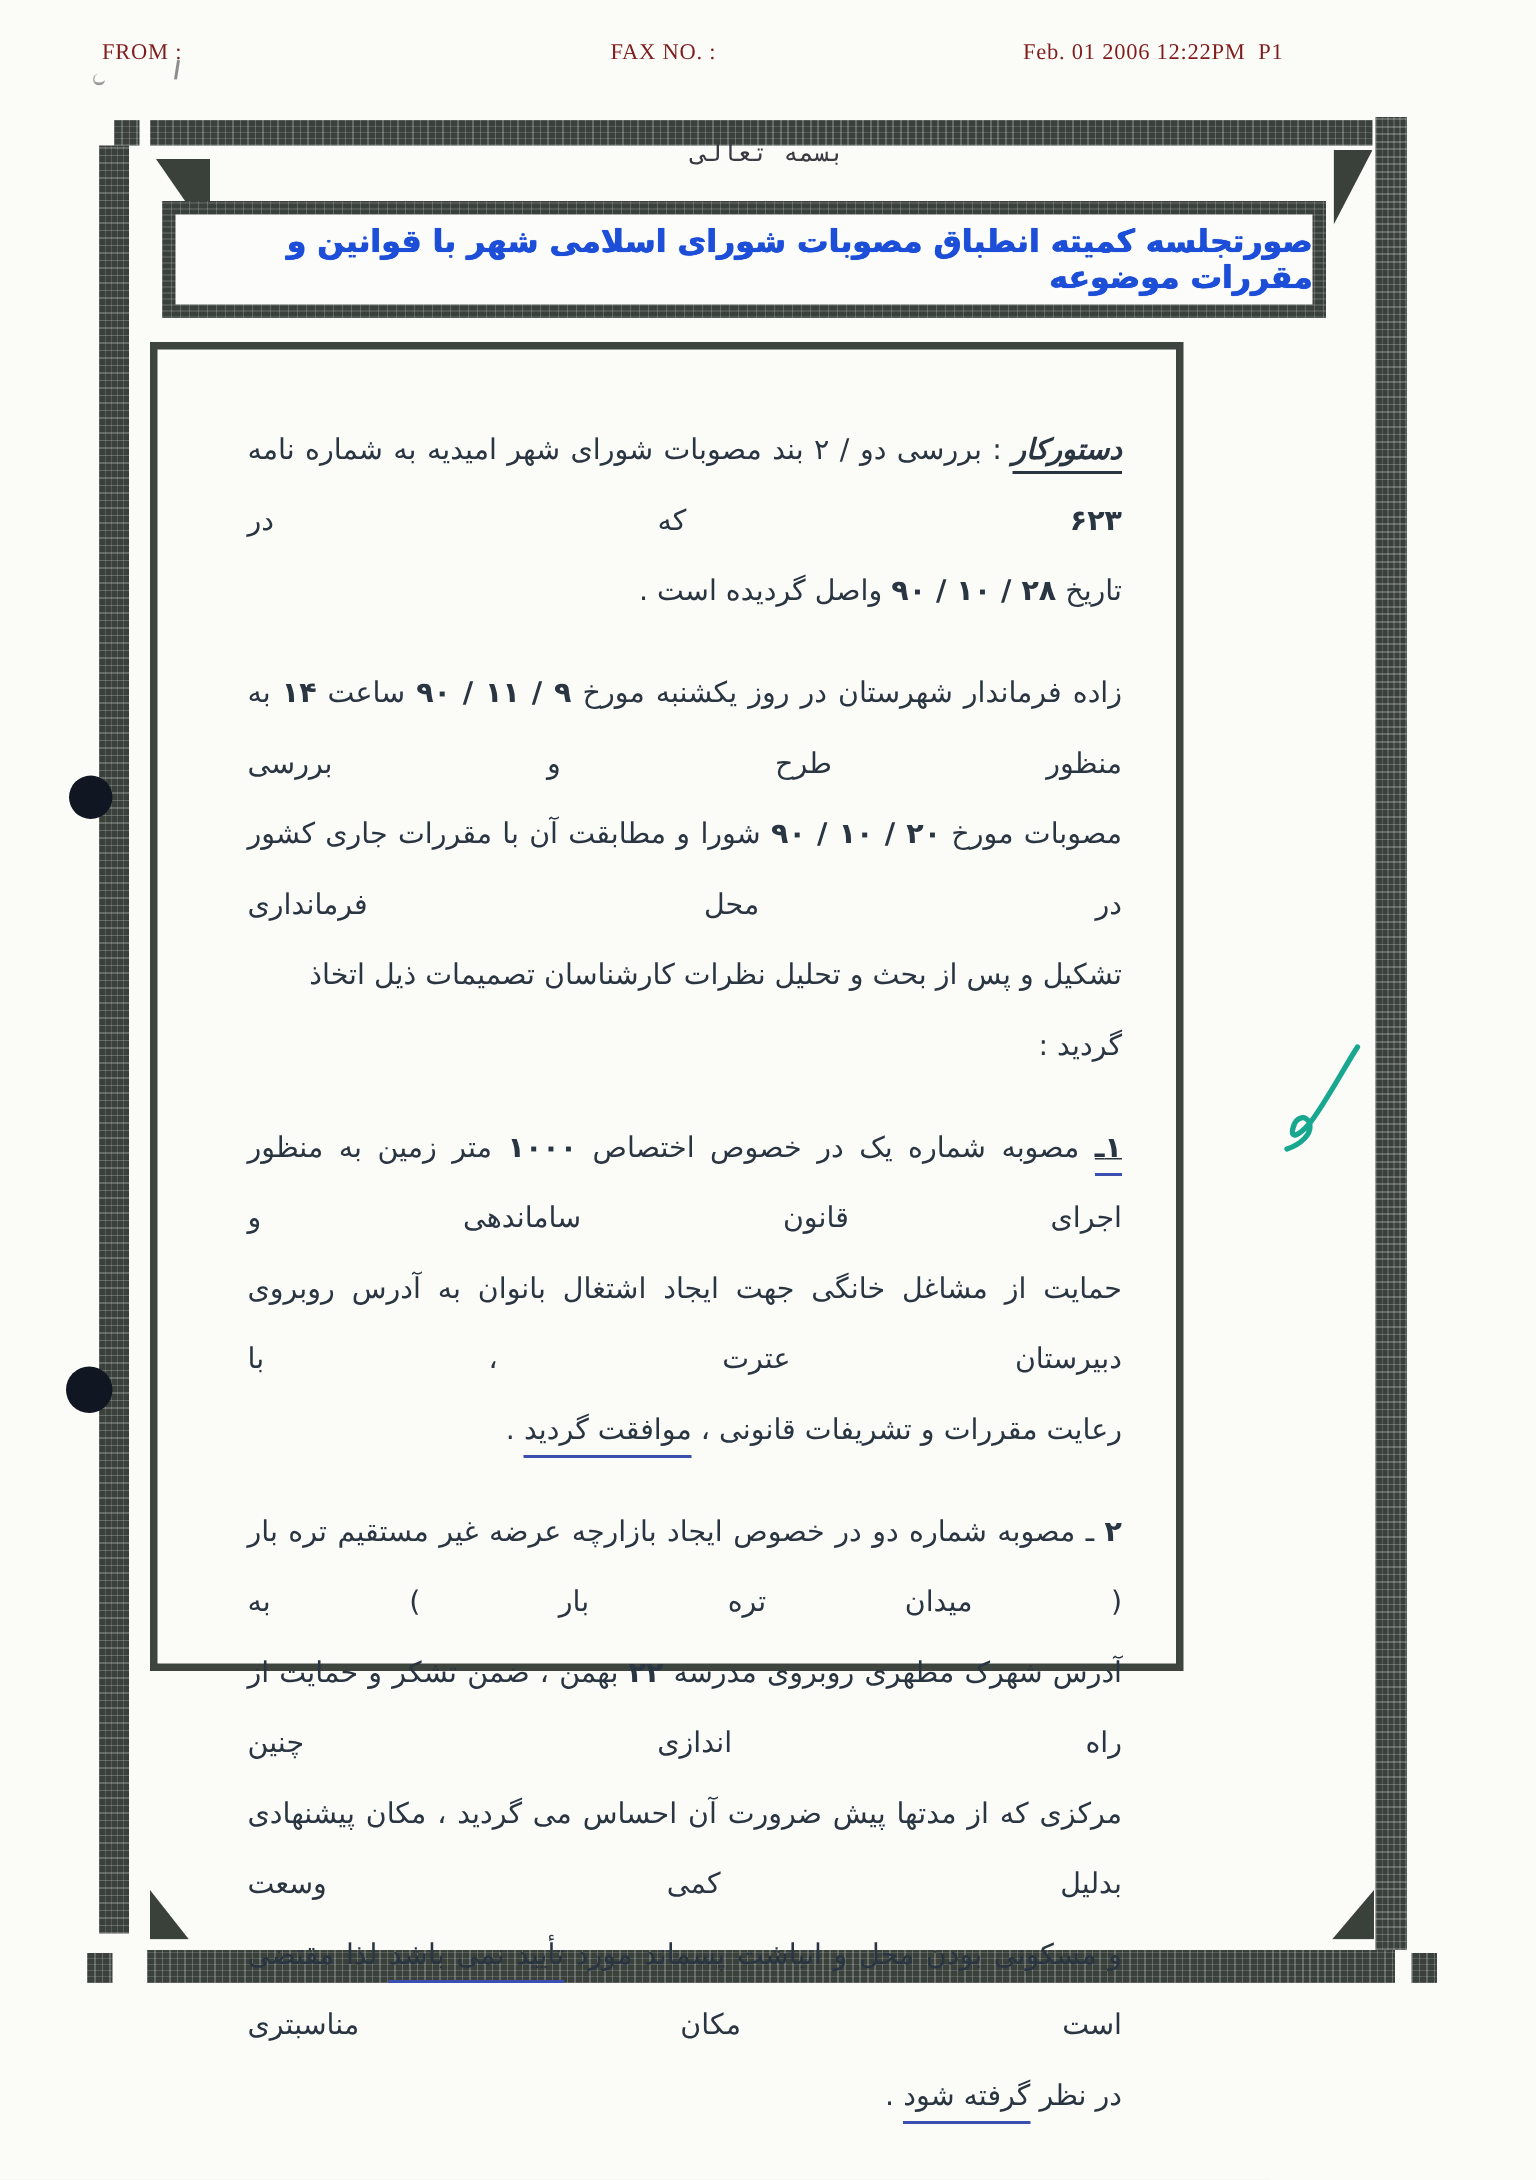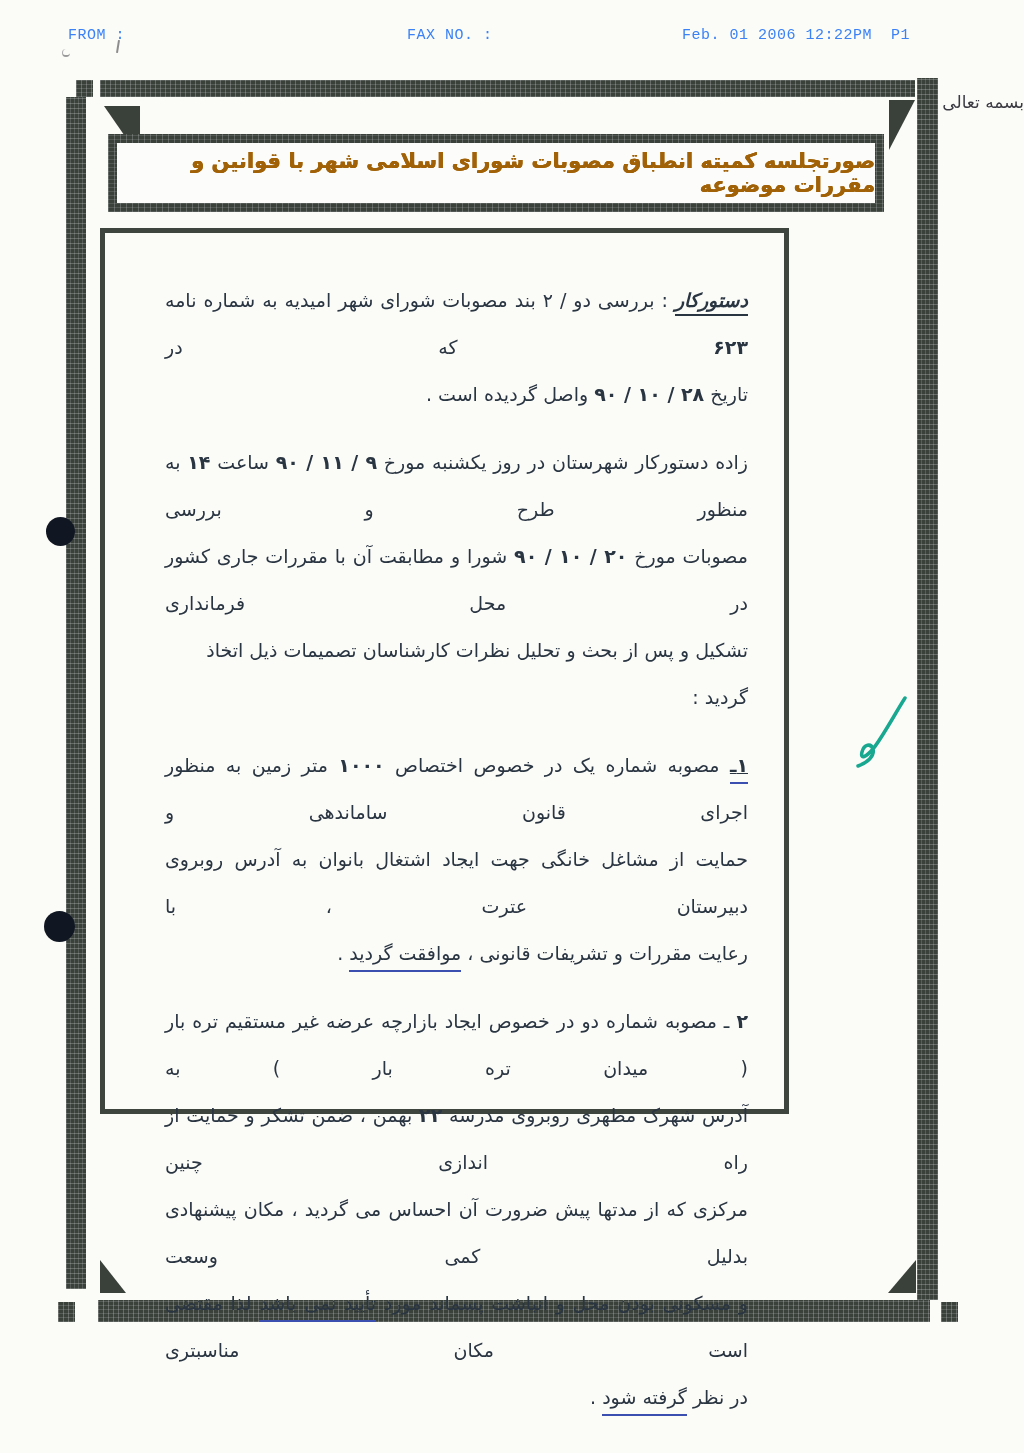--- a/index.html
+++ b/index.html
@@ -9,22 +9,22 @@
     font-family:"DejaVu Sans", sans-serif;
     overflow:hidden;
   }
   .page {
     position:relative; width:1024px; height:1453px;
     background:#fbfbf8;
   }
   
   .fax-txt {
     position:absolute;
-    font-family:Liberation Mono, monospace;
-    font-size:15px; color:#3b82f6; letter-spacing:0.5px;
+    font-family:Liberation Serif, serif;
+    font-size:15px; color:#7f1d1d; letter-spacing:0.5px;
     white-space:pre;
   }
   .fax-from { left:68px;  top:27px; }
   .fax-no   { left:407px; top:27px; }
   .fax-time { left:682px; top:27px; }
   .scratch1 { position:absolute; left:117px; top:40px; width:2px; height:13px; background:#8d8d8d; transform:rotate(9deg); }
   .scratch2 { position:absolute; left:62px;  top:49px; width:8px; height:8px; border-bottom:2px solid #9a9a9a; border-left:1px solid #aaa; border-radius:50%; }
 
   
   .band {
@@ -54,39 +54,40 @@
   .tri-bl { left:100px; top:1260px; width:26px; height:33px; clip-path:polygon(0 0,0 100%,100% 100%); }
   .tri-br { left:888px; top:1260px; width:28px; height:33px; clip-path:polygon(100% 0,0 100%,100% 100%); }
 
   .hole { position:absolute; background:#111722; border-radius:50%; }
   .hole1 { left:46px; top:517px; width:29px; height:29px; }
   .hole2 { left:44px; top:911px; width:31px; height:31px; }
 
   
   .bismillah {
     position:absolute; left:0; right:0; top:92px;
-    font-size:17px; color:#3a3a42;
+    text-align:center; font-size:17px; color:#3a3a42;
     direction:rtl;
+    font-family:Liberation Mono, monospace;
   }
 
   
   .title-box {
     position:absolute; left:108px; top:134px; width:776px; height:78px;
     padding:9px;
     background:
       repeating-linear-gradient(90deg, rgba(255,255,255,.2) 0 1px, rgba(0,0,0,0) 1px 6px),
       repeating-linear-gradient(0deg, rgba(255,255,255,.12) 0 1px, rgba(0,0,0,0) 1px 4px),
       var(--frame);
   }
   .title-inner {
     width:100%; height:100%;
     background:#fcfcfa;
     display:flex; align-items:center; justify-content:center;
     direction:rtl;
-    font-size:21px; font-weight:700; color:#a16207;
+    font-size:21px; font-weight:700; color:#1d4ed8;
     text-shadow:0.5px 0 currentColor, 0 0 0.5px currentColor;
     letter-spacing:0.3px;
   }
 
   
   .content-box {
     position:absolute; left:100px; top:228px; width:689px; height:886px;
     border:5px solid #3e453e;
     padding:44px 36px 0 60px;
     direction:rtl;
@@ -142,21 +143,21 @@
   <div class="title-box">
     <div class="title-inner">صورتجلسه کمیته انطباق مصوبات شورای اسلامی شهر با قوانین و مقررات موضوعه</div>
   </div>
 
   <div class="content-box" id="doc-body">
       <div class="para">
         <div class="line just"><span class="seg-h">دستورکار</span><span class="seg-plain"> : بررسی دو / ۲ بند مصوبات شورای شهر امیدیه  به شماره نامه </span><span class="seg-b">۶۲۳</span><span class="seg-plain"> که در</span></div>
         <div class="line"><span class="seg-plain">تاریخ </span><span class="seg-b">۲۸ / ۱۰ / ۹۰</span><span class="seg-plain"> واصل گردیده است .</span></div>
       </div>
       <div class="para">
-        <div class="line just"><span class="seg-plain">زاده دستورکار شهرستان در روز یکشنبه مورخ </span><span class="seg-b">۹ / ۱۱ / ۹۰</span><span class="seg-plain"> ساعت </span><span class="seg-b">۱۴</span><span class="seg-plain"> به منظور طرح و بررسی</span></div>
+        <div class="line just"><span class="seg-plain">زاده فرماندار شهرستان در روز یکشنبه مورخ </span><span class="seg-b">۹ / ۱۱ / ۹۰</span><span class="seg-plain"> ساعت </span><span class="seg-b">۱۴</span><span class="seg-plain"> به منظور طرح و بررسی</span></div>
         <div class="line just"><span class="seg-plain">مصوبات مورخ </span><span class="seg-b">۲۰ / ۱۰ / ۹۰</span><span class="seg-plain"> شورا و مطابقت آن با مقررات جاری کشور در محل فرمانداری</span></div>
         <div class="line"><span class="seg-plain">تشکیل و پس از بحث و تحلیل نظرات کارشناسان تصمیمات ذیل اتخاذ گردید :</span></div>
       </div>
       <div class="para">
         <div class="line just"><span class="seg-bu">۱ـ</span><span class="seg-plain"> مصوبه شماره یک در خصوص اختصاص </span><span class="seg-b">۱۰۰۰</span><span class="seg-plain"> متر زمین به منظور اجرای قانون ساماندهی و</span></div>
         <div class="line just"><span class="seg-plain">حمایت از مشاغل خانگی جهت ایجاد اشتغال بانوان به آدرس روبروی دبیرستان عترت ، با</span></div>
         <div class="line"><span class="seg-plain">رعایت مقررات و تشریفات قانونی ، </span><span class="seg-u">موافقت گردید</span><span class="seg-plain"> .</span></div>
       </div>
       <div class="para">
         <div class="line just"><span class="seg-b">۲</span><span class="seg-plain"> ـ مصوبه شماره دو  در خصوص ایجاد بازارچه عرضه غیر مستقیم تره بار ( میدان تره بار ) به</span></div>

